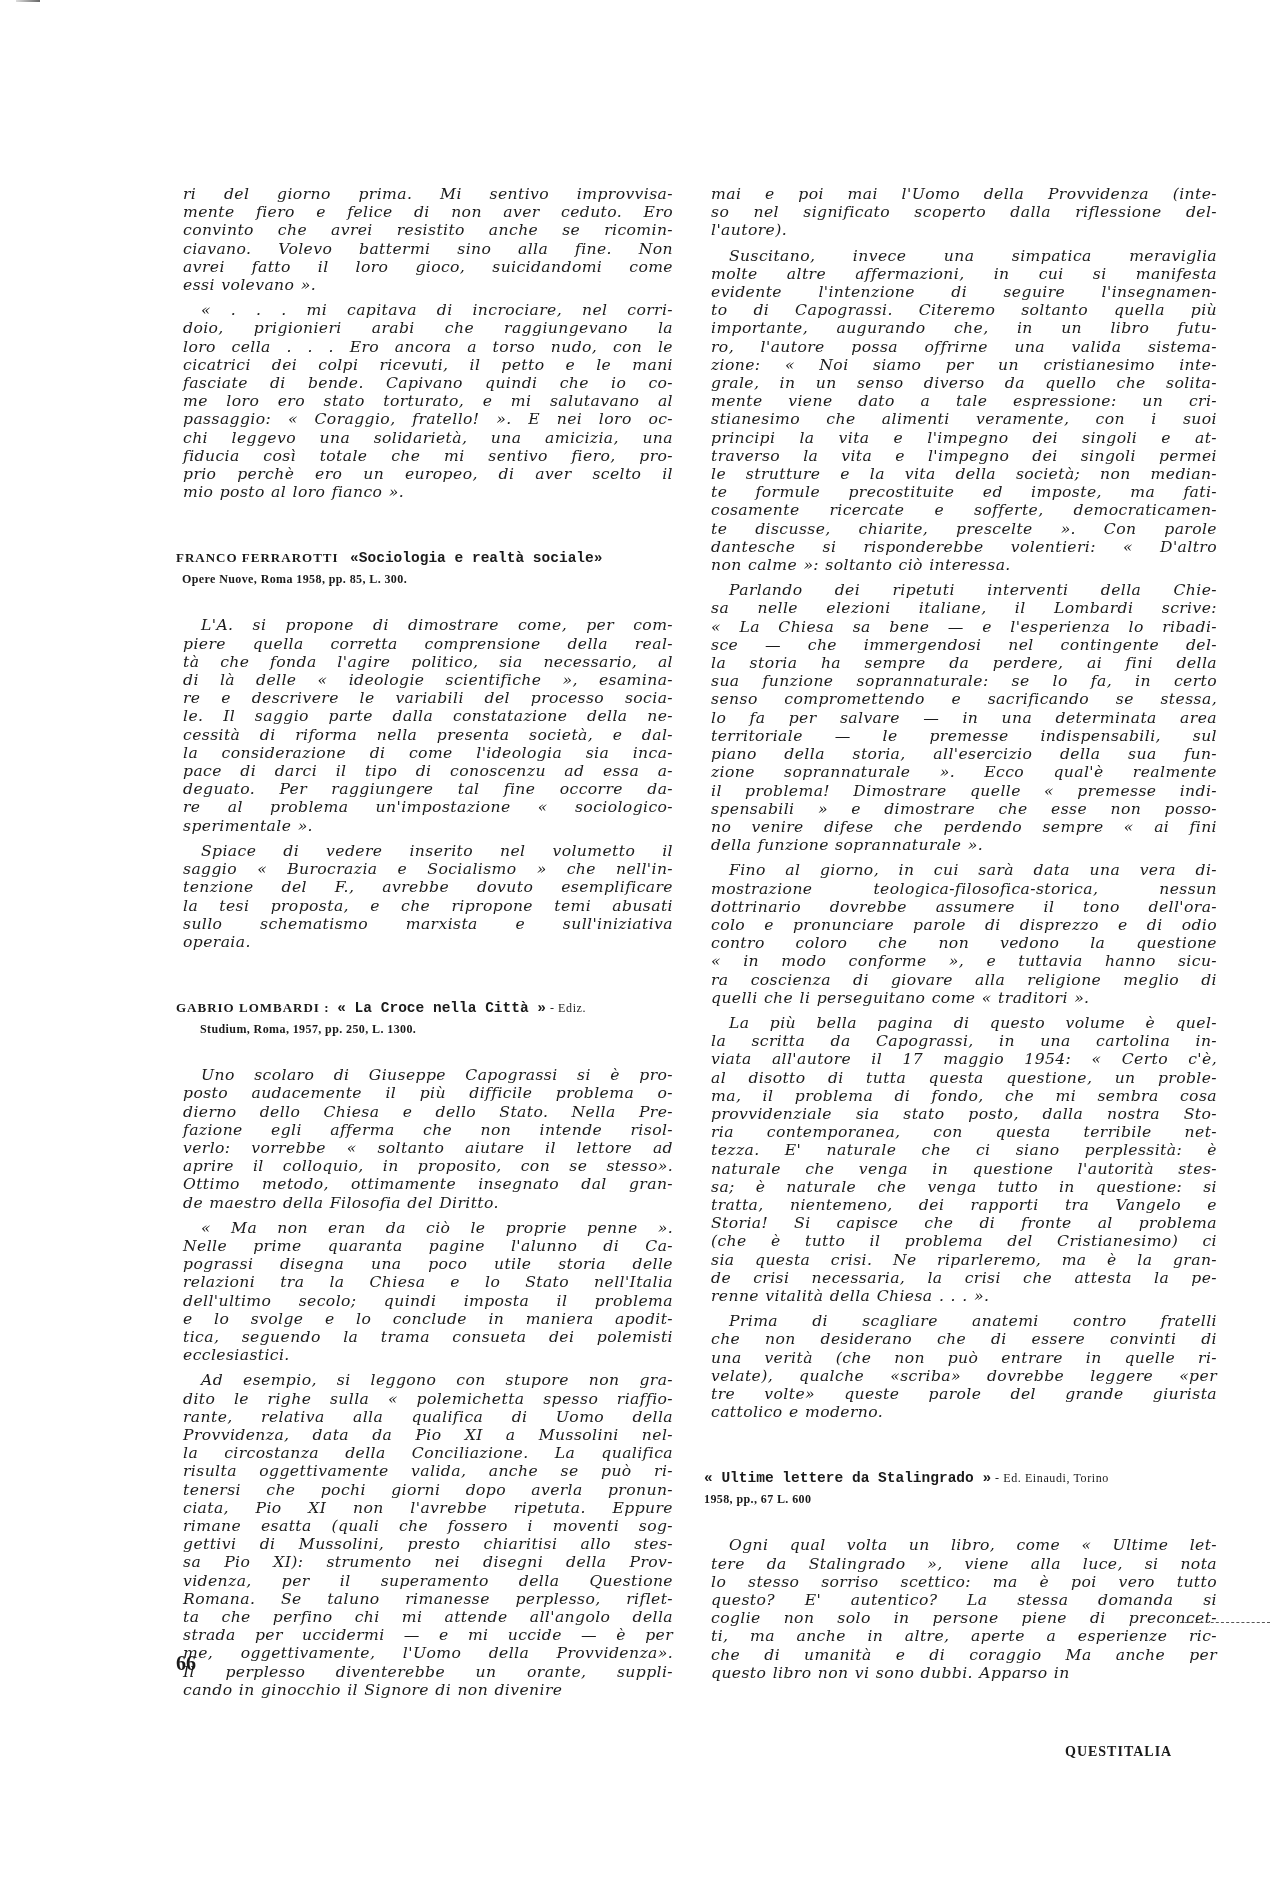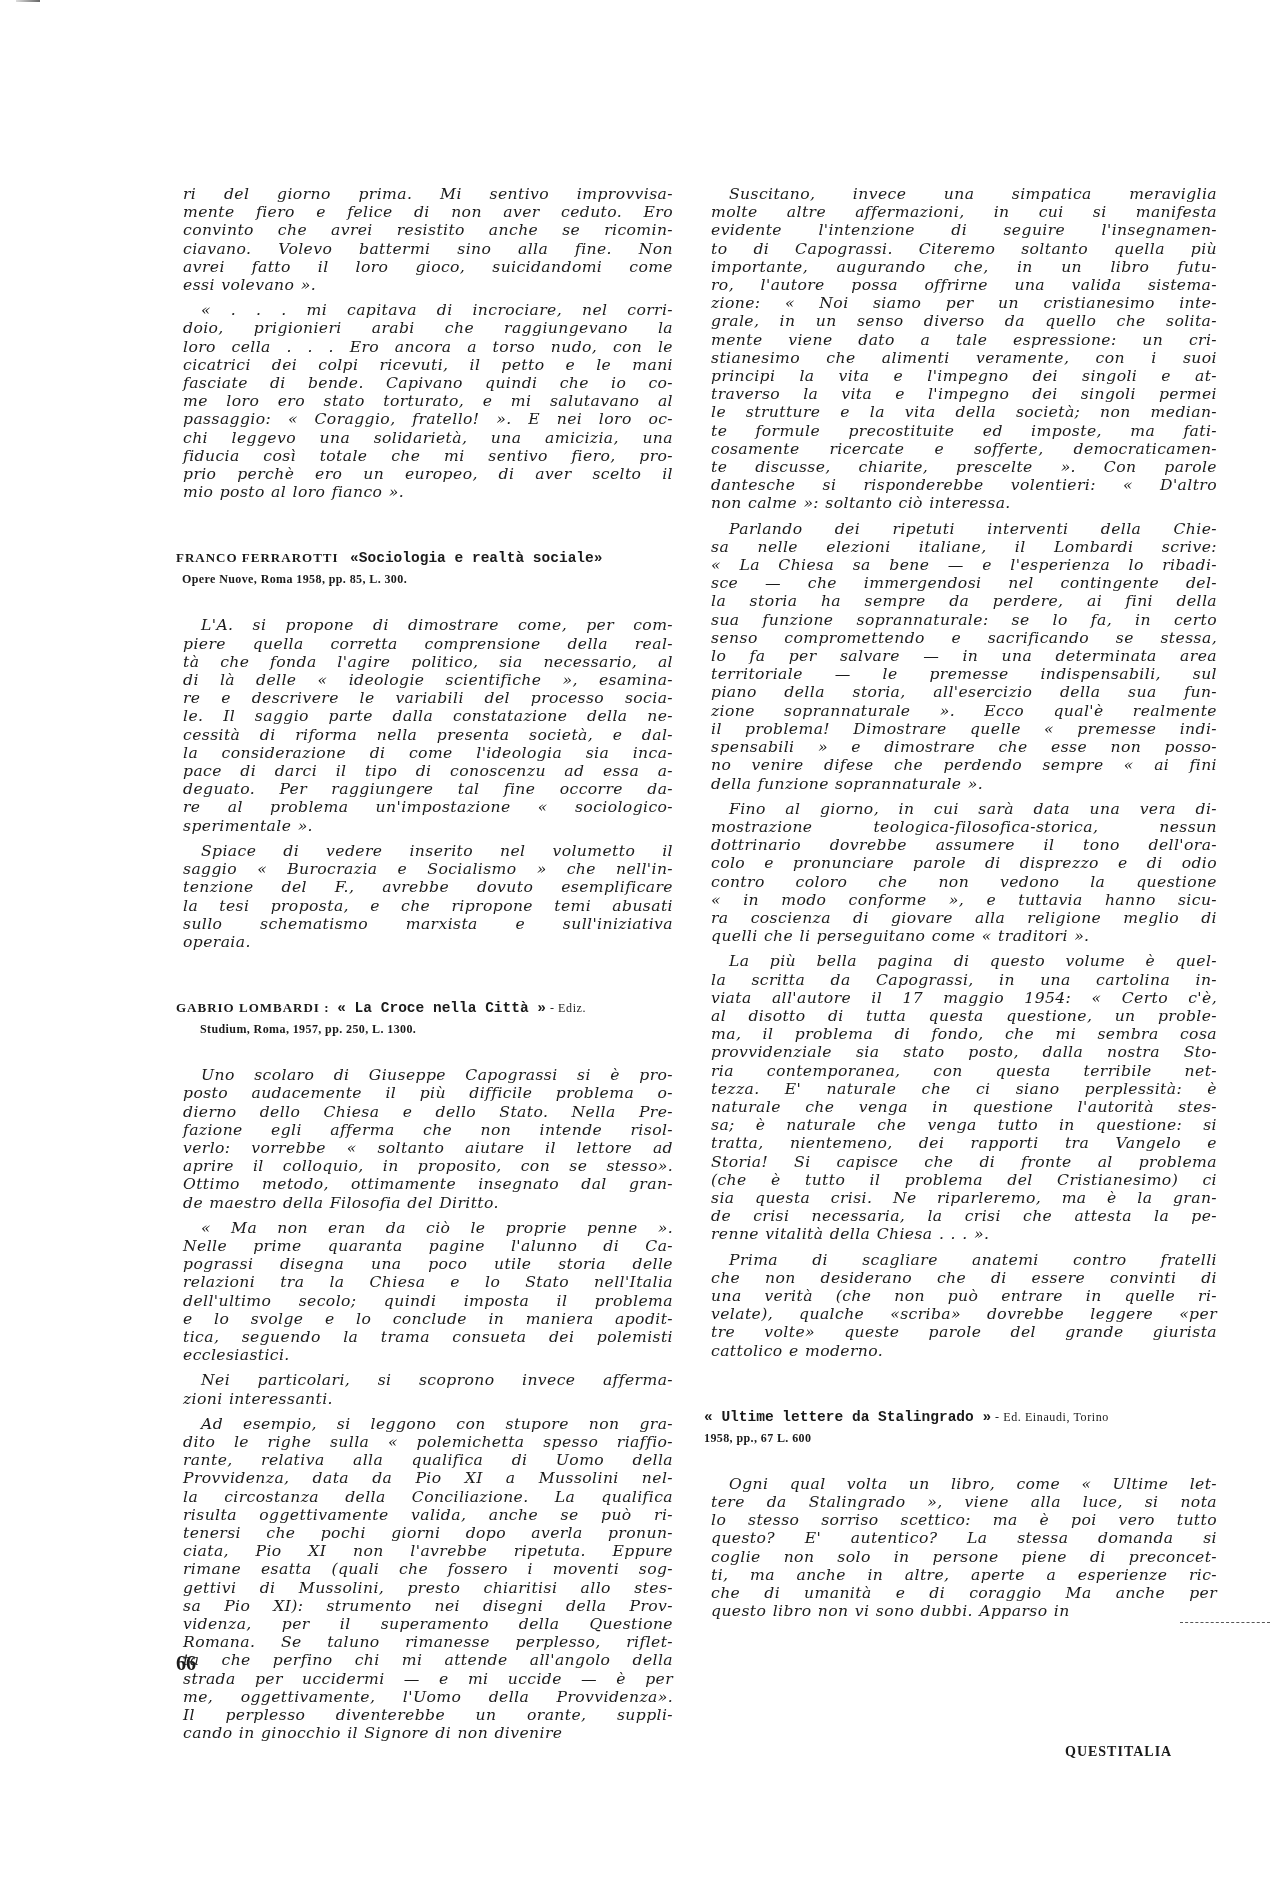--- a/index.html
+++ b/index.html
@@ -115,24 +115,20 @@
         <span class="line indent">« Ma non eran da ciò le proprie penne ».</span>
         <span class="line">Nelle prime quaranta pagine l'alunno di Ca-</span>
         <span class="line">pograssi disegna una poco utile storia delle</span>
         <span class="line">relazioni tra la Chiesa e lo Stato nell'Italia</span>
         <span class="line">dell'ultimo secolo; quindi imposta il problema</span>
         <span class="line">e lo svolge e lo conclude in maniera apodit-</span>
         <span class="line">tica, seguendo la trama consueta dei polemisti</span>
         <span class="line last">ecclesiastici.</span>
       </div>
       <div class="p">
-        <span class="line indent">Nei particolari, si scoprono invece afferma-</span>
-        <span class="line last">zioni interessanti.</span>
-      </div>
-      <div class="p">
         <span class="line indent">Ad esempio, si leggono con stupore non gra-</span>
         <span class="line">dito le righe sulla « polemichetta spesso riaffio-</span>
         <span class="line">rante, relativa alla qualifica di Uomo della</span>
         <span class="line">Provvidenza, data da Pio XI a Mussolini nel-</span>
         <span class="line">la circostanza della Conciliazione. La qualifica</span>
         <span class="line">risulta oggettivamente valida, anche se può ri-</span>
         <span class="line">tenersi che pochi giorni dopo averla pronun-</span>
         <span class="line">ciata, Pio XI non l'avrebbe ripetuta. Eppure</span>
         <span class="line">rimane esatta (quali che fossero i moventi sog-</span>
         <span class="line">gettivi di Mussolini, presto chiaritisi allo stes-</span>
@@ -144,20 +140,25 @@
         <span class="line">me, oggettivamente, l'Uomo della Provvidenza».</span>
         <span class="line">Il perplesso diventerebbe un orante, suppli-</span>
         <span class="line last">cando in ginocchio il Signore di non divenire</span>
       </div>
     </div>
 </div>
 
 <div class="col col-right">
   <div id="right-cont">
       <div class="p">
+        <span class="line">mai e poi mai l'Uomo della Provvidenza (inte-</span>
+        <span class="line">so nel significato scoperto dalla riflessione del-</span>
+        <span class="line last">l'autore).</span>
+      </div>
+      <div class="p">
         <span class="line indent">Suscitano, invece una simpatica meraviglia</span>
         <span class="line">molte altre affermazioni, in cui si manifesta</span>
         <span class="line">evidente l'intenzione di seguire l'insegnamen-</span>
         <span class="line">to di Capograssi. Citeremo soltanto quella più</span>
         <span class="line">importante, augurando che, in un libro futu-</span>
         <span class="line">ro, l'autore possa offrirne una valida sistema-</span>
         <span class="line">zione: « Noi siamo per un cristianesimo inte-</span>
         <span class="line">grale, in un senso diverso da quello che solita-</span>
         <span class="line">mente viene dato a tale espressione: un cri-</span>
         <span class="line">stianesimo che alimenti veramente, con i suoi</span>

